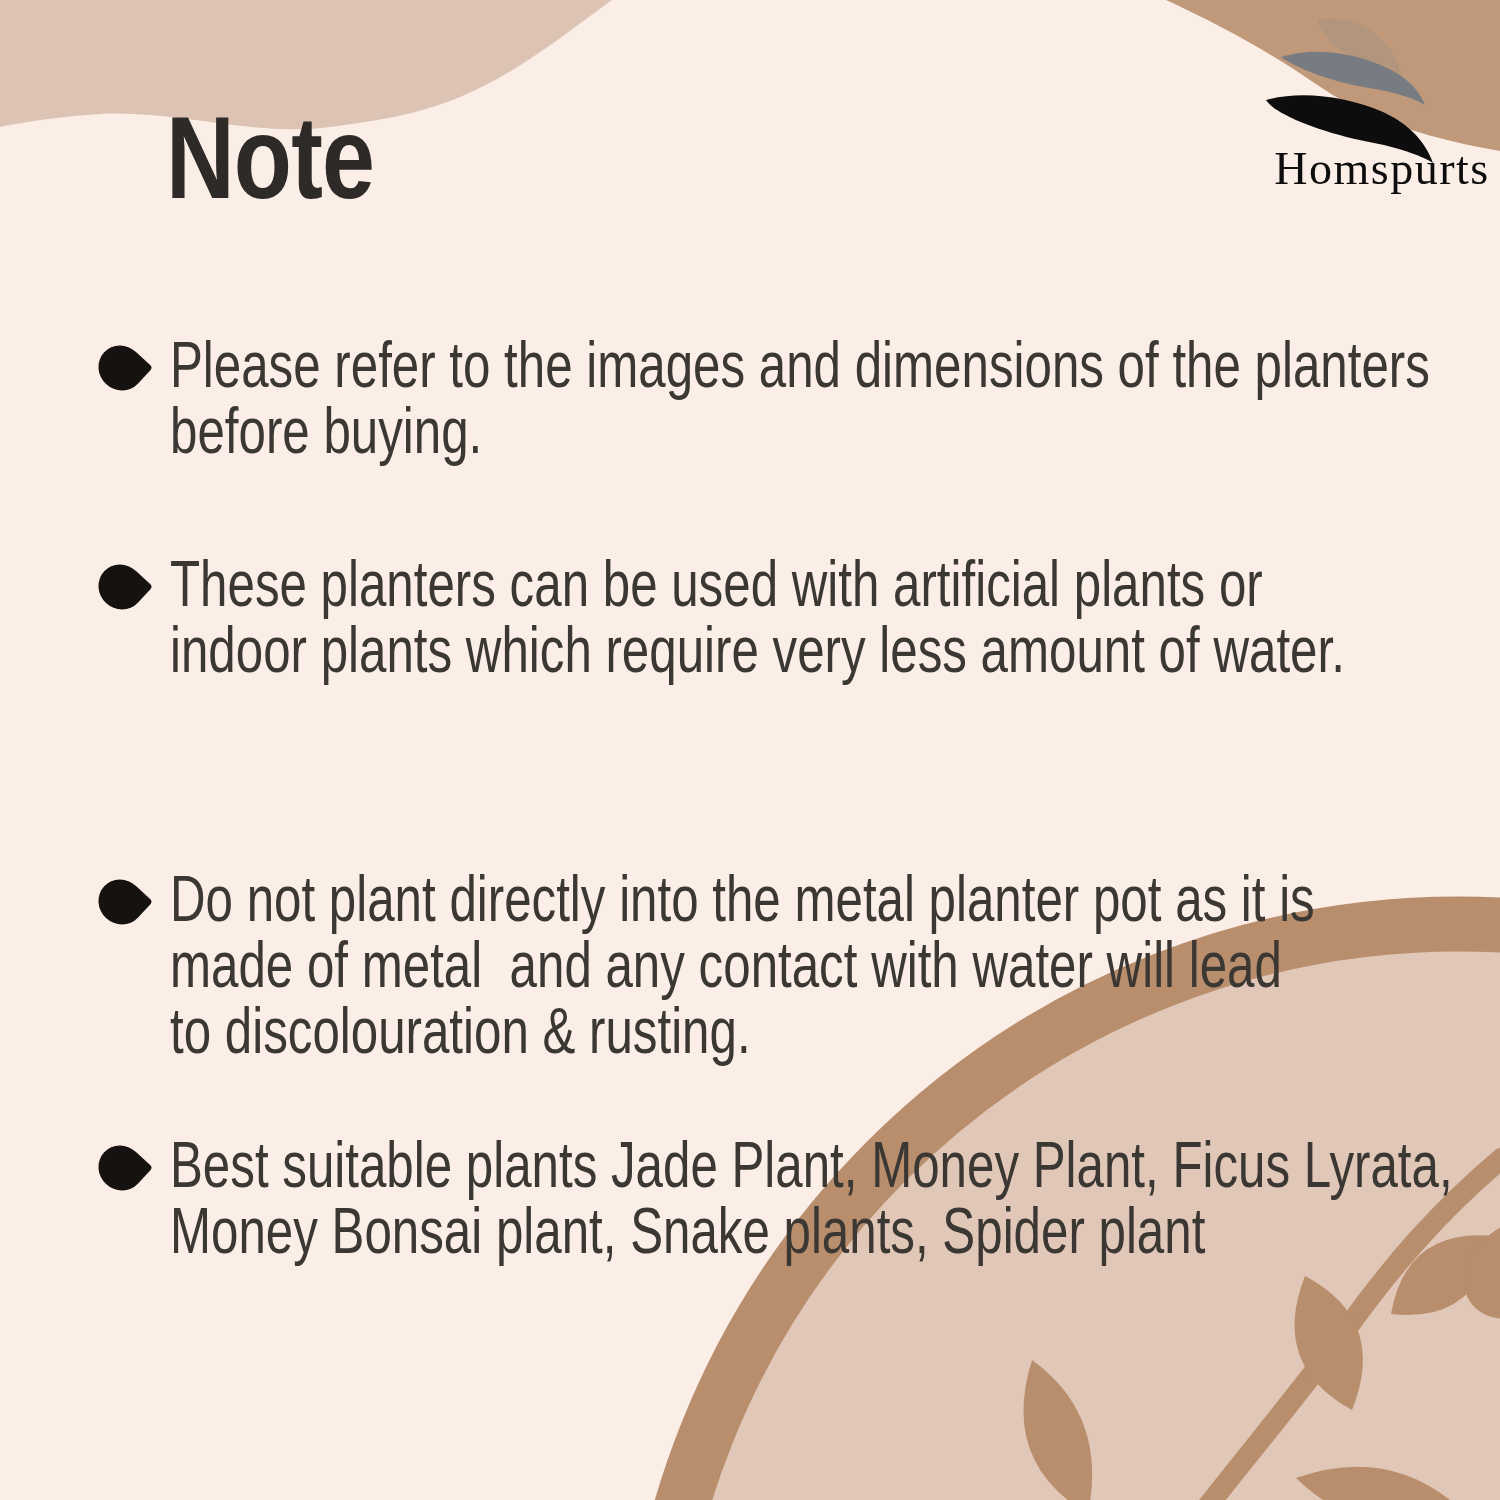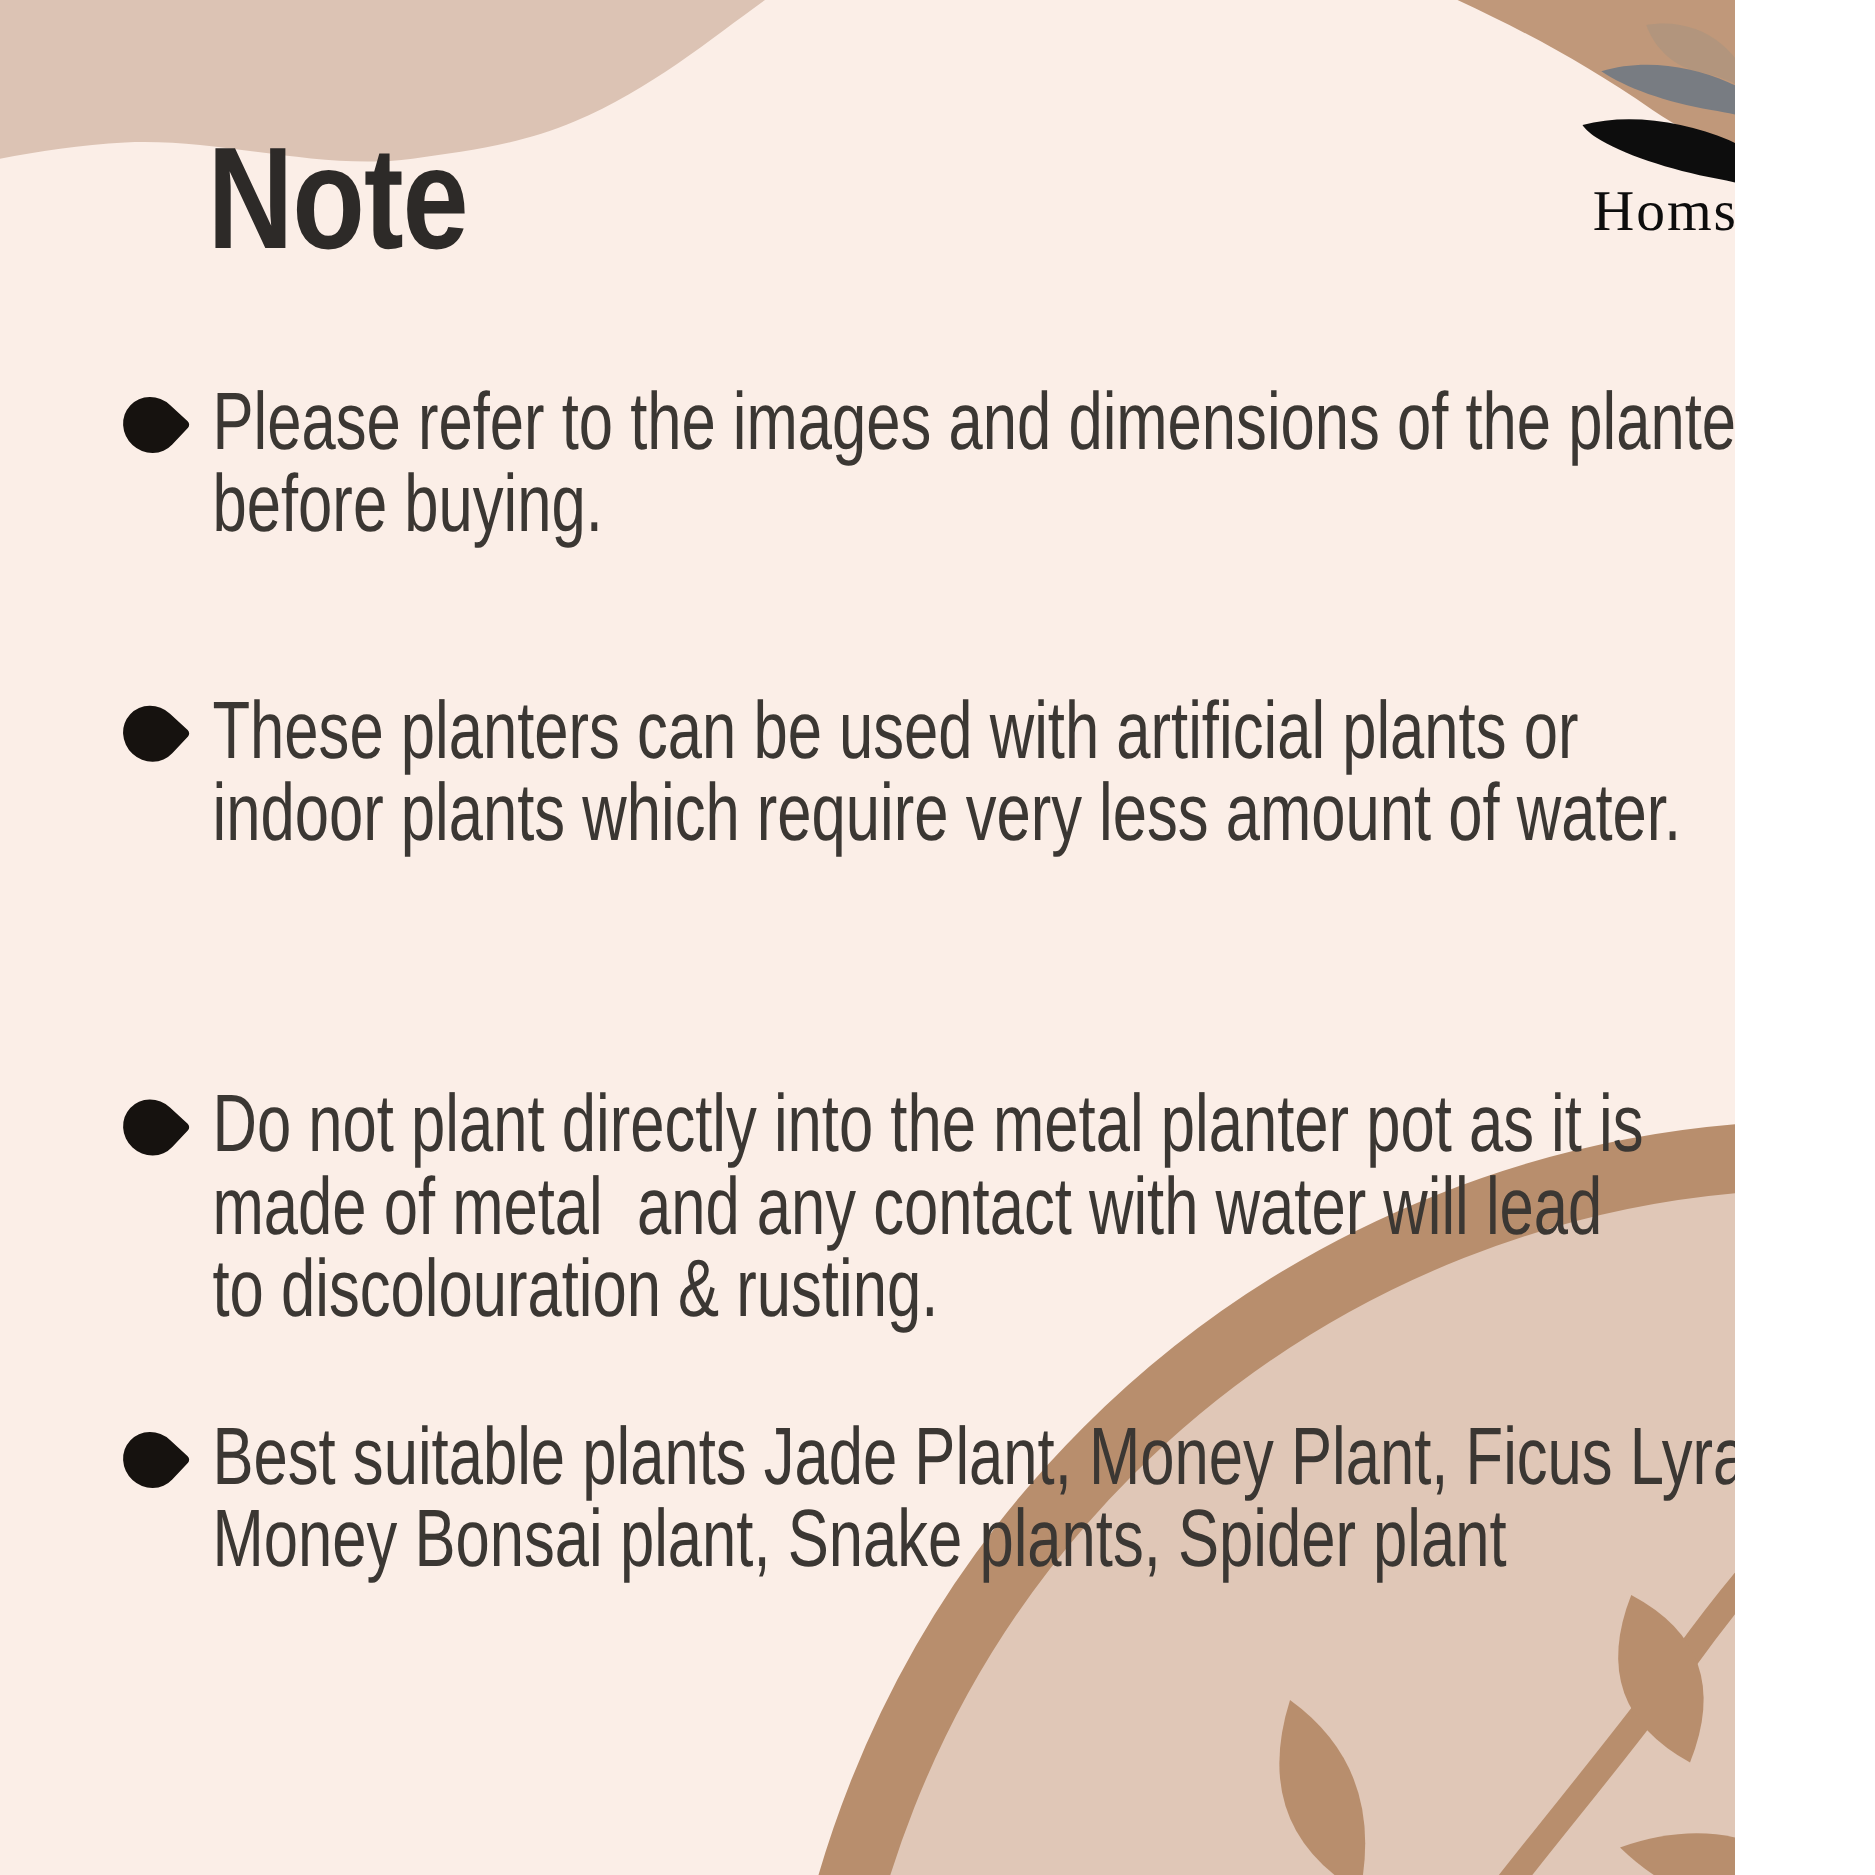--- a/index.html
+++ b/index.html
@@ -11,21 +11,21 @@
     --ink:#3b3733;
     --heading_ink:#2d2a28;
     --dot:#16120f;
     --logo_black:#0d0d0d;
     --logo_gray:#787c82;
     --logo_faint:#a5937f;
   }
   html,body{margin:0;padding:0;}
   .canvas{
     position:relative;
-    width:1388px;height:1500px;
+    width:1500px;height:1500px;
     background:var(--bg);
     overflow:hidden;
     font-family:"Liberation Sans", sans-serif;
   }
   .bg-svg{position:absolute;left:0;top:0;width:1500px;height:1500px;}
   .title{
     position:absolute;left:166px;top:100px;margin:0;
     font-size:116px;font-weight:700;line-height:1;
     letter-spacing:-1px;color:var(--heading_ink);
     transform:scaleX(.82);transform-origin:left top;
@@ -85,21 +85,21 @@
       <path d="M1281,57 C1313,47 1352,52 1383,66 C1404,75 1418,88 1425,105 C1414,98 1394,92 1369,88 C1333,82 1300,70 1281,57 Z" style="fill:var(--logo_gray)"></path>
       <path d="M1266,100 C1302,90 1348,97 1383,112 C1407,123 1425,140 1433,163 C1424,157 1401,148 1374,143 C1336,136 1297,123 1277,110 C1271,106 1268,103 1266,100 Z" style="fill:var(--logo_black)"></path>
     </g>
   </svg>
 
   <h1 class="title">Note</h1>
 
   <div class="brand-name">Homspurts</div>
 
   <ul class="note-list">
-    <li class="note-item" style="top:304px">
+    <li class="note-item" style="top:332px">
       <span class="bullet-dot"></span>
       <p class="note-text">Please refer to the images and dimensions of the planters
 before buying.</p>
     </li>
     <li class="note-item" style="top:551px">
       <span class="bullet-dot"></span>
       <p class="note-text">These planters can be used with artificial plants or
 indoor plants which require very less amount of water.</p>
     </li>
     <li class="note-item" style="top:866px">

